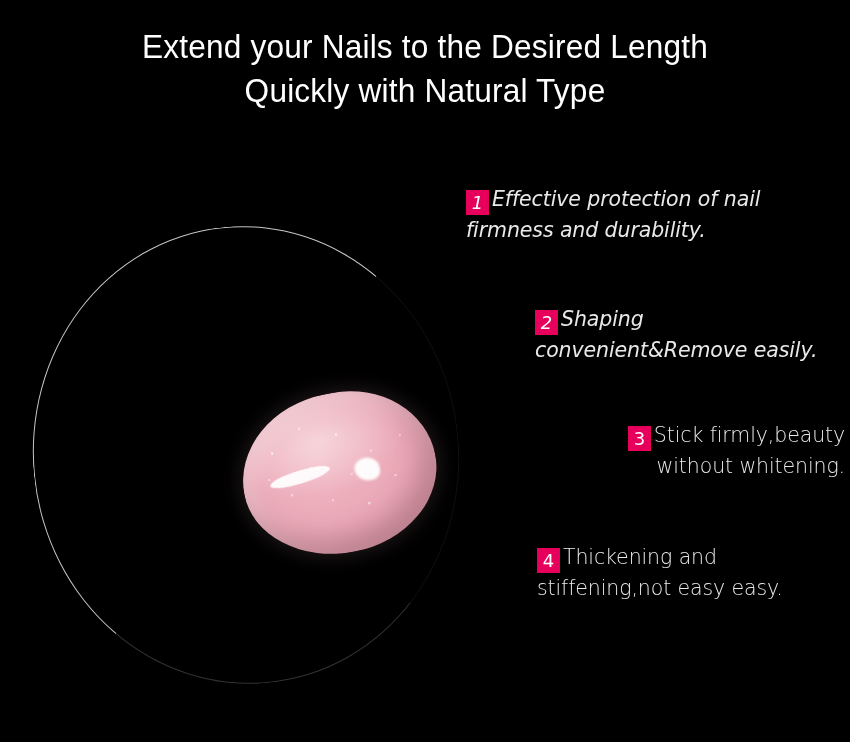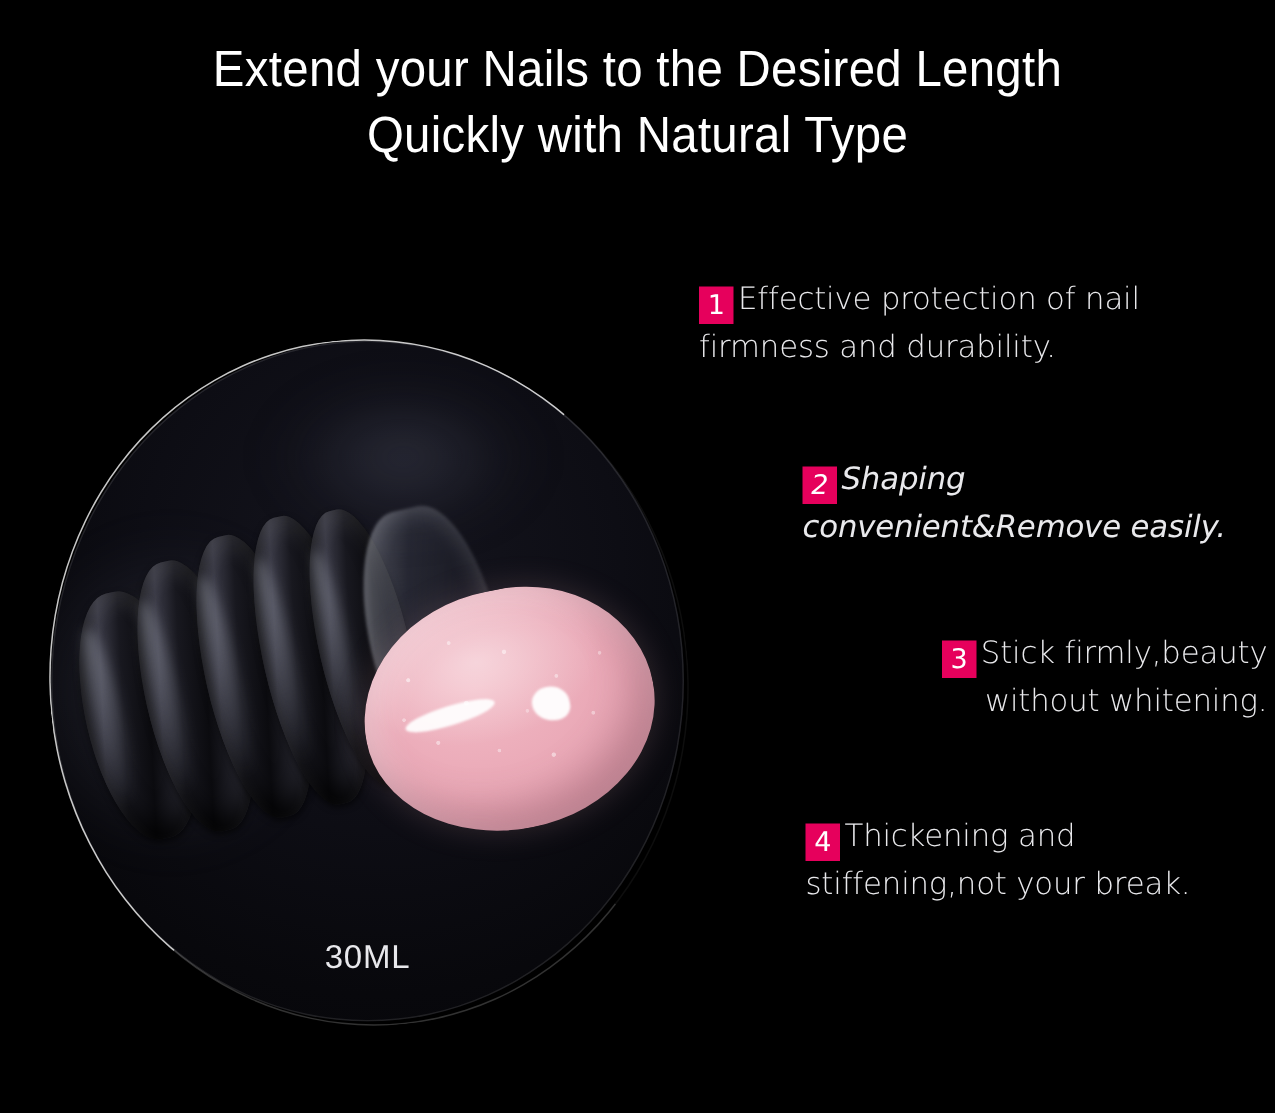--- a/index.html
+++ b/index.html
@@ -229,51 +229,36 @@
     margin-right: 3px;
     padding: 0 1px;
     text-align: center;
     color: #ffffff;
     background: #e6005c;
     font-family: "DejaVu Sans", sans-serif;
     font-size: 18px;
     font-weight: 400;
     vertical-align: -3px;
   }
-  #feature-item-1 { left: 6px;  top: 0px;   width: 378px; }
+  #feature-item-1 { left: 6px;  top: 0px;   width: 378px; font-style: italic; }
   #feature-item-2 { left: 75px; top: 120px; width: 310px; font-style: italic; }
   #feature-item-3 { left: 103px; top: 236px; width: 282px; text-align: right; }
   #feature-item-3 .feat-text { text-align: center; display: inline; }
   #feature-item-4 { left: 77px; top: 358px; width: 308px; }
 </style>
 </head>
 <body>
 
 <div id="page">
 
   <div id="headline">
     <span class="hl-line">Extend your Nails to the Desired Length</span>
     <span class="hl-line">Quickly with Natural Type</span>
   </div>
 
-  <div id="product-photo">
-    <div class="photo-glow" id="glow-top"></div>
-    <div class="photo-glow" id="glow-left"></div>
-
-    <div id="bottle-cap">
-      <div class="cap-ring" id="cap-ring-1"></div>
-      <div class="cap-ring" id="cap-ring-2"></div>
-      <div class="cap-ring" id="cap-ring-3"></div>
-      <div class="cap-ring" id="cap-ring-4"></div>
-      <div class="cap-ring" id="cap-ring-5"></div>
-      <div id="cap-collar"></div>
-    </div>
-
-    <div id="volume-label">30ML</div>
-  </div>
 
   <div id="gel-blob">
     <div id="gel-speckles"></div>
     <div id="gel-highlight-streak"></div>
     <div id="gel-highlight-dot"></div>
   </div>
 
   <div id="photo-ring"></div>
 
   <div id="feature-list">
@@ -284,18 +269,18 @@
 
     <div class="feature-item" id="feature-item-2">
       <span class="badge">2</span><span class="feat-text">Shaping convenient&amp;Remove easily.</span>
     </div>
 
     <div class="feature-item" id="feature-item-3">
       <span class="badge">3</span><span class="feat-text">Stick firmly,beauty without whitening.</span>
     </div>
 
     <div class="feature-item" id="feature-item-4">
-      <span class="badge">4</span><span class="feat-text">Thickening and stiffening,not your break.</span>
+      <span class="badge">4</span><span class="feat-text">Thickening and stiffening,not easy easy.</span>
     </div>
 
   </div>
 
 </div>
 
 </body></html>

